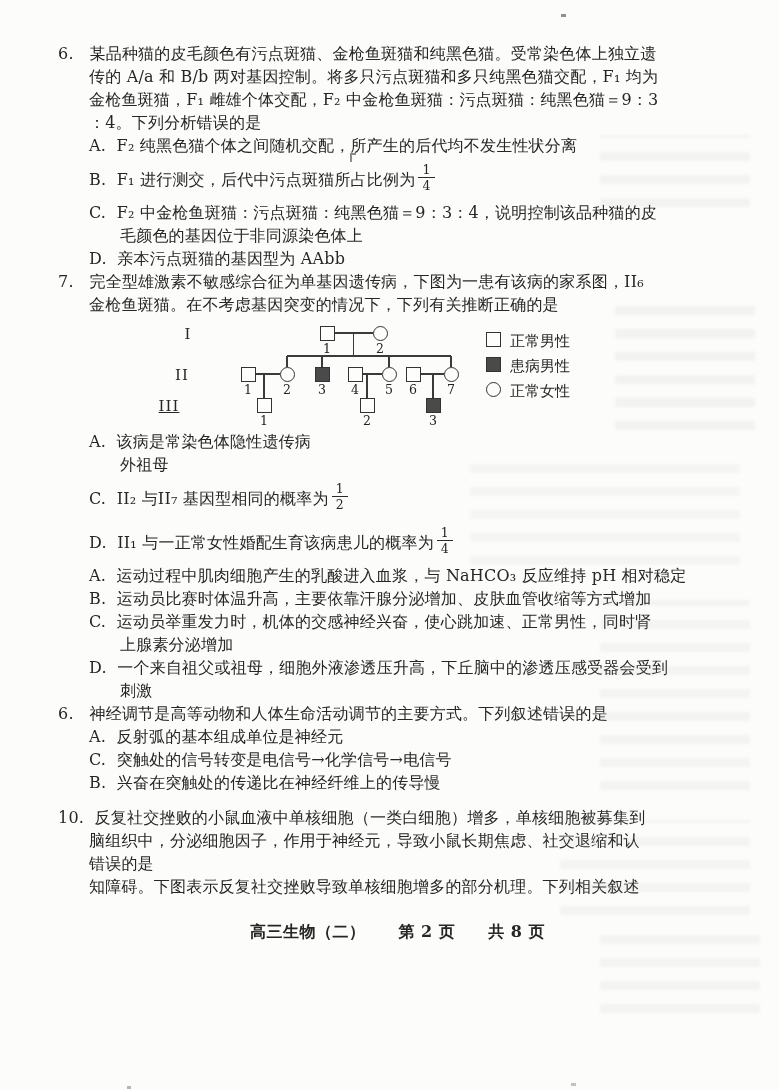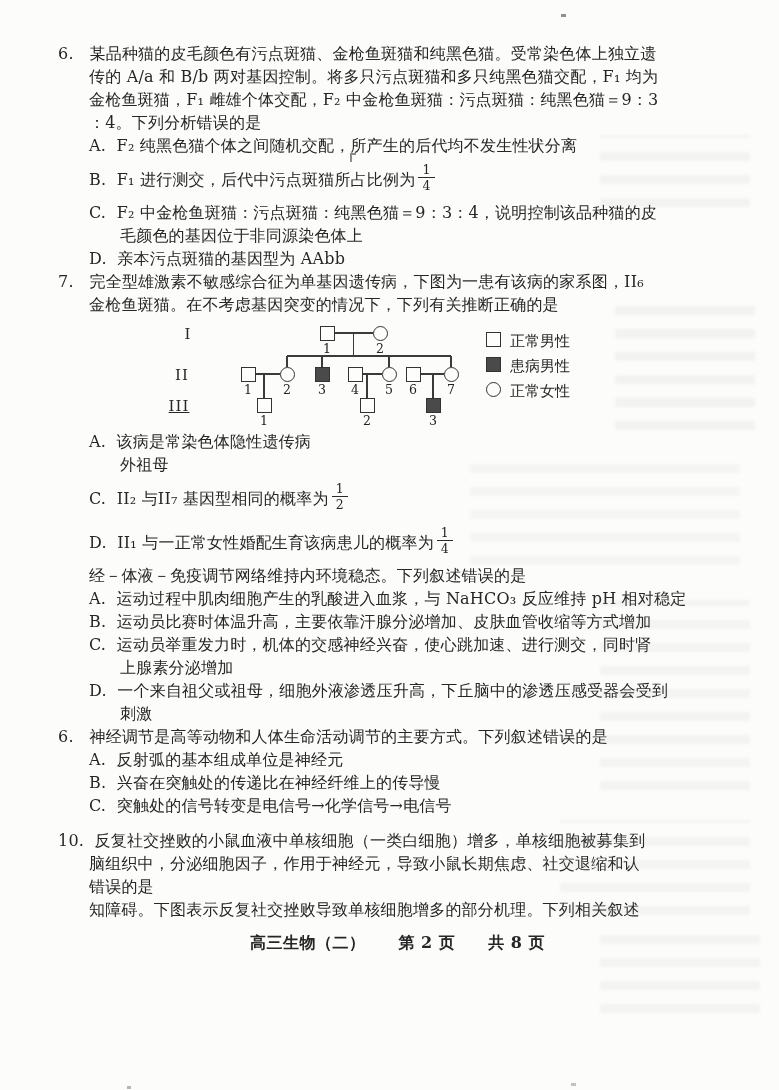--- a/index.html
+++ b/index.html
@@ -32,21 +32,21 @@
   .pline{position:absolute;background:#3a3a3a;}
   .plab{position:absolute;width:16px;text-align:center;font-size:12.5px;line-height:1;color:#222;}
   .pgen{position:absolute;font-size:15px;transform:translate(-50%,-50%);letter-spacing:1px;}
   .plegend{position:absolute;left:428px;top:10px;}
   .lrow{display:flex;height:25px;}
   .lsym{width:15px;height:15px;border:1.6px solid #333;margin-right:9px;box-sizing:border-box;background:#fdfdfc;}
   .lsym.filled{background:#4a4a4a;}
   .lsym.circ{border-radius:50%;}
   .ltext{font-size:15px;}
 
-  .footer{margin-top:12px;text-align:center;font-size:16px;font-weight:600;letter-spacing:.5px;padding-left:16px;}
+  .footer{margin-top:24px;text-align:center;font-size:16px;font-weight:600;letter-spacing:.5px;padding-left:16px;}
 
   .ghost{position:absolute;pointer-events:none;filter:blur(1.6px);
     background:repeating-linear-gradient(0deg, rgba(150,150,150,.16) 0 9px, rgba(255,255,255,0) 9px 23px);}
   .artifact{position:absolute;pointer-events:none;}
 </style>
 </head>
 <body>
 
 <div class="page">
 
@@ -72,21 +72,21 @@
       <div class="ln of"><span>B.  F₁ 进行测交，后代中污点斑猫所占比例为</span><span class="frac"><span class="fnum">1</span><span class="fden">4</span></span></div>
       <div class="ln o">C.  F₂ 中金枪鱼斑猫：污点斑猫：纯黑色猫＝9：3：4，说明控制该品种猫的皮</div>
       <div class="ln oc">毛颜色的基因位于非同源染色体上</div>
       <div class="ln o">D.  亲本污点斑猫的基因型为 AAbb</div>
       <div class="ln q">7.   完全型雄激素不敏感综合征为单基因遗传病，下图为一患有该病的家系图，II₆</div>
       <div class="ln s">金枪鱼斑猫。在不考虑基因突变的情况下，下列有关推断正确的是</div>
       <div id="pedigree-block" class="pedigree">
       <div class="pcanvas">
           <div class="pgen" style="left: 130px; top: 12px;">I</div>
           <div class="pgen" style="left: 124px; top: 53px;">II</div>
-          <div class="pgen" style="left: 121px; top: 84px; text-decoration: underline;">III</div>
+          <div class="pgen" style="left: 111px; top: 84px; text-decoration: underline;">III</div>
           <div class="psym square" style="left: 261.5px; top: 3.5px;"></div>
           <div class="plab" style="left: 261px; top: 20.5px;">1</div>
           <div class="psym circle" style="left: 314.5px; top: 3.5px;"></div>
           <div class="plab" style="left: 314px; top: 20.5px;">2</div>
           <div class="psym square" style="left: 182.5px; top: 44.5px;"></div>
           <div class="plab" style="left: 182px; top: 61.5px;">1</div>
           <div class="psym circle" style="left: 221.5px; top: 44.5px;"></div>
           <div class="plab" style="left: 221px; top: 61.5px;">2</div>
           <div class="psym square filled" style="left: 256.5px; top: 44.5px;"></div>
           <div class="plab" style="left: 256px; top: 61.5px;">3</div>
@@ -130,31 +130,30 @@
         <div class="lrow">
           <span class="lsym circ"></span>
           <span class="ltext">正常女性</span>
         </div>
       </div>
     </div>
       <div class="ln o">A.  该病是常染色体隐性遗传病</div>
       <div class="ln oc">外祖母</div>
       <div class="ln of"><span>C.  II₂ 与II₇ 基因型相同的概率为</span><span class="frac"><span class="fnum">1</span><span class="fden">2</span></span></div>
       <div class="ln of"><span>D.  II₁ 与一正常女性婚配生育该病患儿的概率为</span><span class="frac"><span class="fnum">1</span><span class="fden">4</span></span></div>
-      <div class="ln s">经－体液－免疫调节网络维持内环境稳态。下列叙述错误的是</div>
       <div class="ln o">A.  运动过程中肌肉细胞产生的乳酸进入血浆，与 NaHCO₃ 反应维持 pH 相对稳定</div>
       <div class="ln o">B.  运动员比赛时体温升高，主要依靠汗腺分泌增加、皮肤血管收缩等方式增加</div>
-      <div class="ln o">C.  运动员举重发力时，机体的交感神经兴奋，使心跳加速、进行测交，同时肾</div>
+      <div class="ln o">C.  运动员举重发力时，机体的交感神经兴奋，使心跳加速、正常男性，同时肾</div>
       <div class="ln oc">上腺素分泌增加</div>
       <div class="ln o">D.  一个来自祖父或祖母，细胞外液渗透压升高，下丘脑中的渗透压感受器会受到</div>
       <div class="ln oc">刺激</div>
       <div class="ln q">6.   神经调节是高等动物和人体生命活动调节的主要方式。下列叙述错误的是</div>
       <div class="ln o">A.  反射弧的基本组成单位是神经元</div>
+      <div class="ln o">C.  突触处的信号转变是电信号→化学信号→电信号</div>
       <div class="ln o">B.  兴奋在突触处的传递比在神经纤维上的传导慢</div>
-      <div class="ln o">C.  突触处的信号转变是电信号→化学信号→电信号</div>
       <div class="ln q gap12">10.  反复社交挫败的小鼠血液中单核细胞（一类白细胞）增多，单核细胞被募集到</div>
       <div class="ln s">脑组织中，分泌细胞因子，作用于神经元，导致小鼠长期焦虑、社交退缩和认</div>
       <div class="ln s">错误的是</div>
       <div class="ln s">知障碍。下图表示反复社交挫败导致单核细胞增多的部分机理。下列相关叙述</div>
     </div>
 
   <div class="footer">
     <span>高三生物（二）　　第 2 页　　共 8 页</span>
   </div>
 

